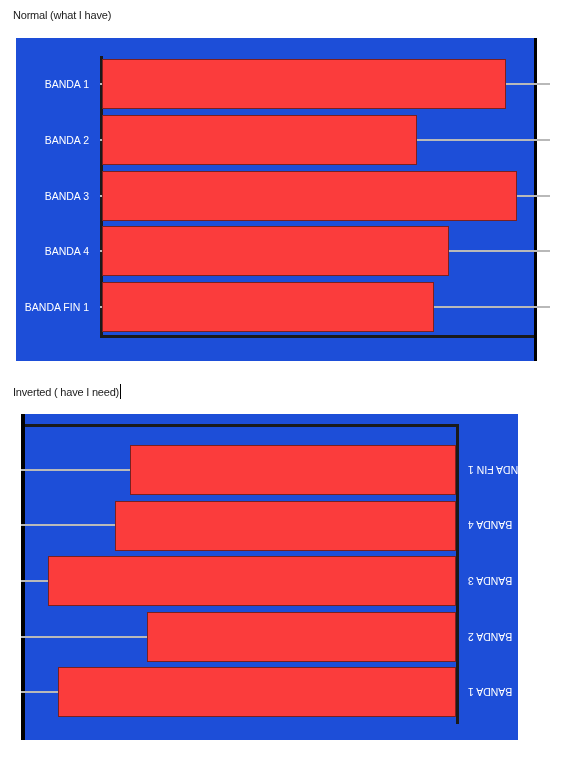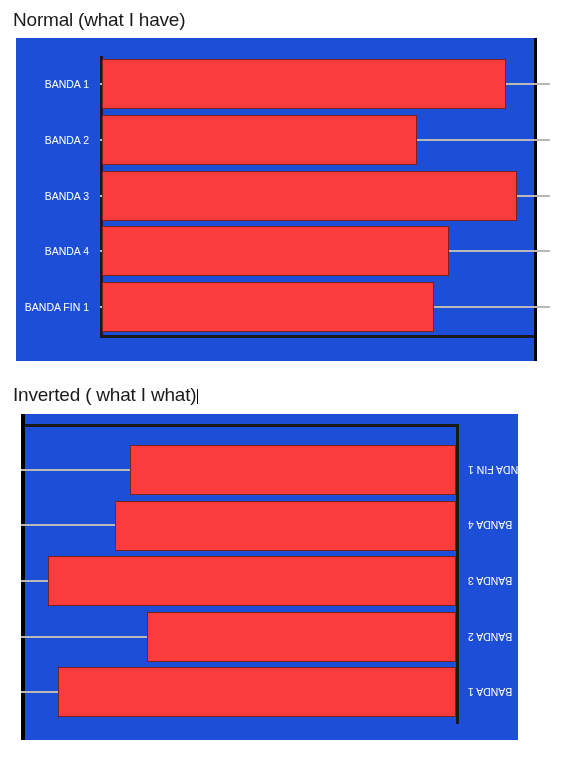--- a/index.html
+++ b/index.html
@@ -19,21 +19,21 @@
     position: relative;
     width: 565px;
     height: 766px;
     background: #ffffff;
   }
 
   
   .section-title {
     position: absolute;
     font-family: "Liberation Sans", sans-serif;
-    font-size: 19px;
+    font-size: 11px;
     color: #1a1a1a;
     letter-spacing: -0.2px;
     white-space: nowrap;
   }
   #title-normal { left: 13px; top: 9px; }
   #title-inverted { left: 13px; top: 384px; }
 
   .text-caret {
     display: inline-block;
     width: 1px;
@@ -143,21 +143,21 @@
         <div class="gridline" style="left: 84px; top: 212px; width: 450px; background: rgb(185, 185, 185);"></div>
         <div class="bar" title="BANDA 4" style="left: 86px; top: 188px; width: 346.68px; height: 49.8px; background: rgb(251, 60, 60); border-color: rgb(122, 32, 32);"></div>
         <div class="cat-label normal" style="right: 445px; top: 213.3px; color: rgb(255, 255, 255);">BANDA 4</div>
         <div class="gridline" style="left: 84px; top: 268px; width: 450px; background: rgb(185, 185, 185);"></div>
         <div class="bar" title="BANDA FIN 1" style="left: 86px; top: 244px; width: 331.7px; height: 49.8px; background: rgb(251, 60, 60); border-color: rgb(122, 32, 32);"></div>
         <div class="cat-label normal" style="right: 445px; top: 269.1px; color: rgb(255, 255, 255);">BANDA FIN 1</div>
       </div>
   </div>
 
   <div class="section-title" id="title-inverted">
-    <span>Inverted ( what I what)</span><span class="text-caret"></span>
+    <span>Inverted ( have I need)</span><span class="text-caret"></span>
   </div>
 
   <div class="chart-panel" id="chart-inverted">
     <div class="plot" id="plot-inverted">
         <div class="axis-v" style="left: 431px; top: 10px; width: 3px; height: 300px; background: rgb(26, 26, 26);"></div>
         <div class="axis-h" style="left: 0px; top: 10px; height: 3px; width: 434px; background: rgb(26, 26, 26);"></div>
         <div class="gridline" style="left: -4px; top: 55px; width: 435px; background: rgb(185, 185, 185);"></div>
         <div class="bar" title="BANDA FIN 1" style="left: 104.725px; top: 31px; width: 326.275px; height: 49.6px; background: rgb(251, 60, 60); border-color: rgb(122, 32, 32);"></div>
         <div class="cat-label inverted" style="left: 443px; top: 55.8px; color: rgb(255, 255, 255);">BANDA FIN 1</div>
         <div class="gridline" style="left: -4px; top: 110px; width: 435px; background: rgb(185, 185, 185);"></div>

